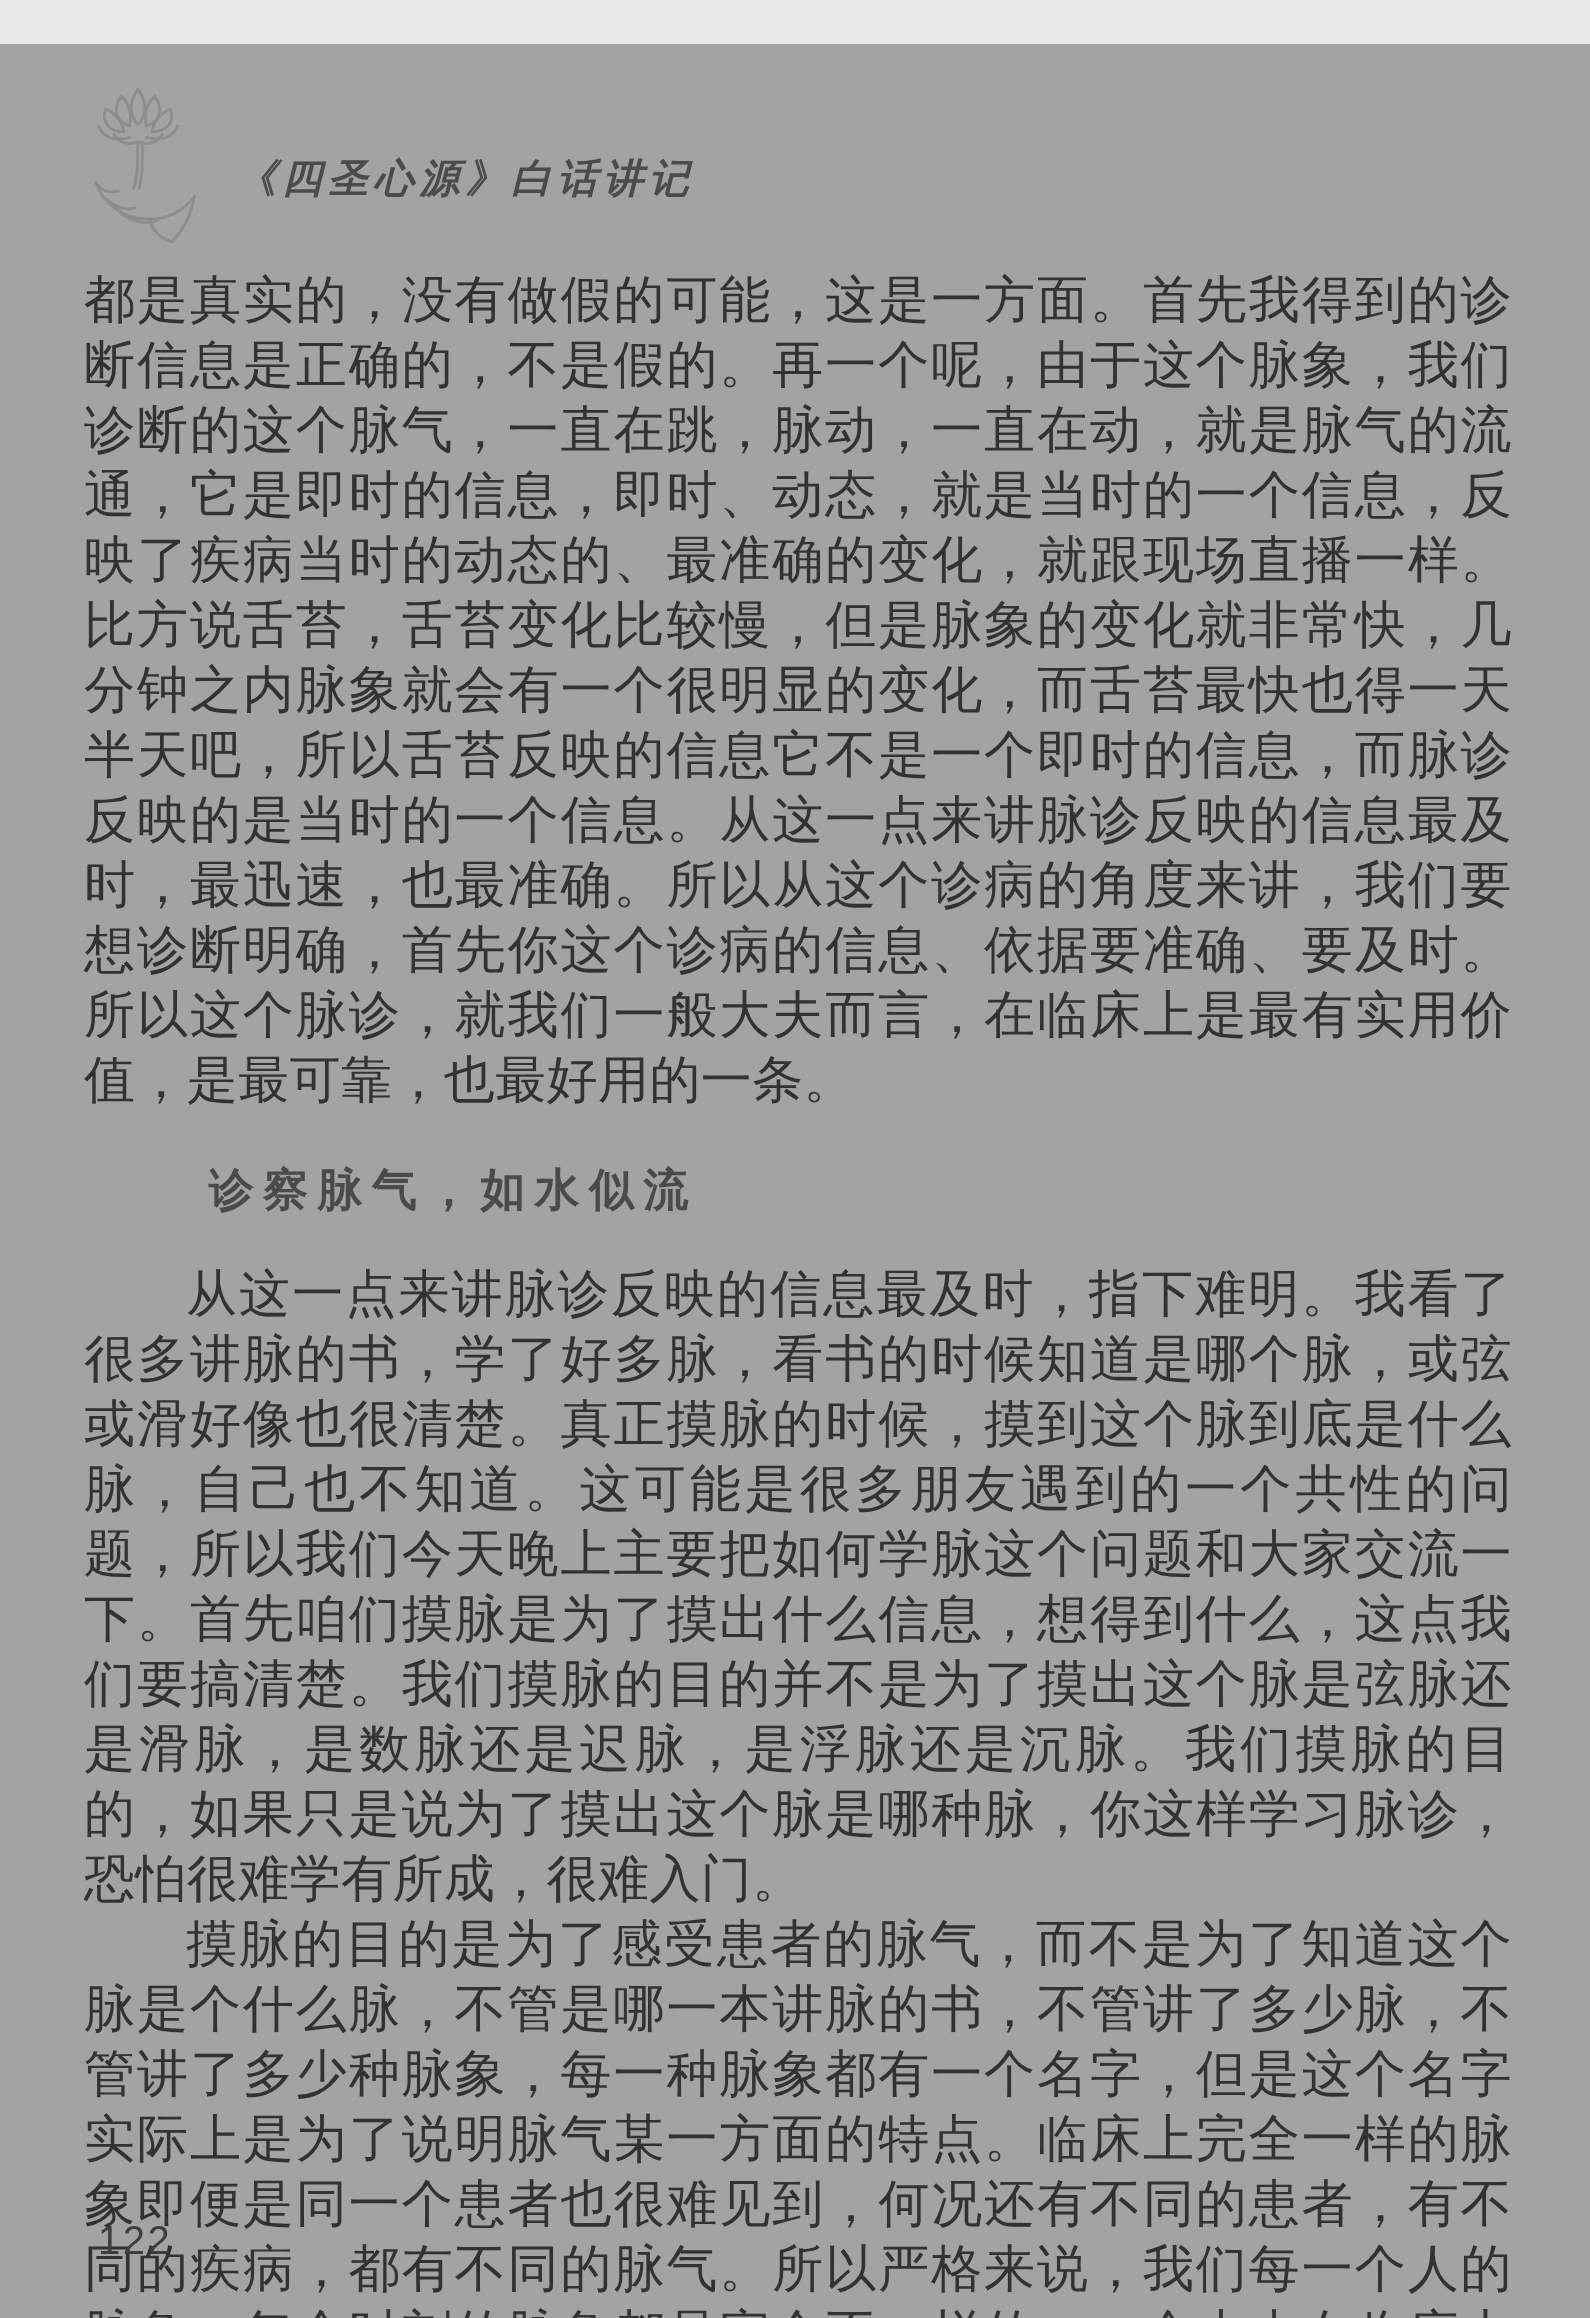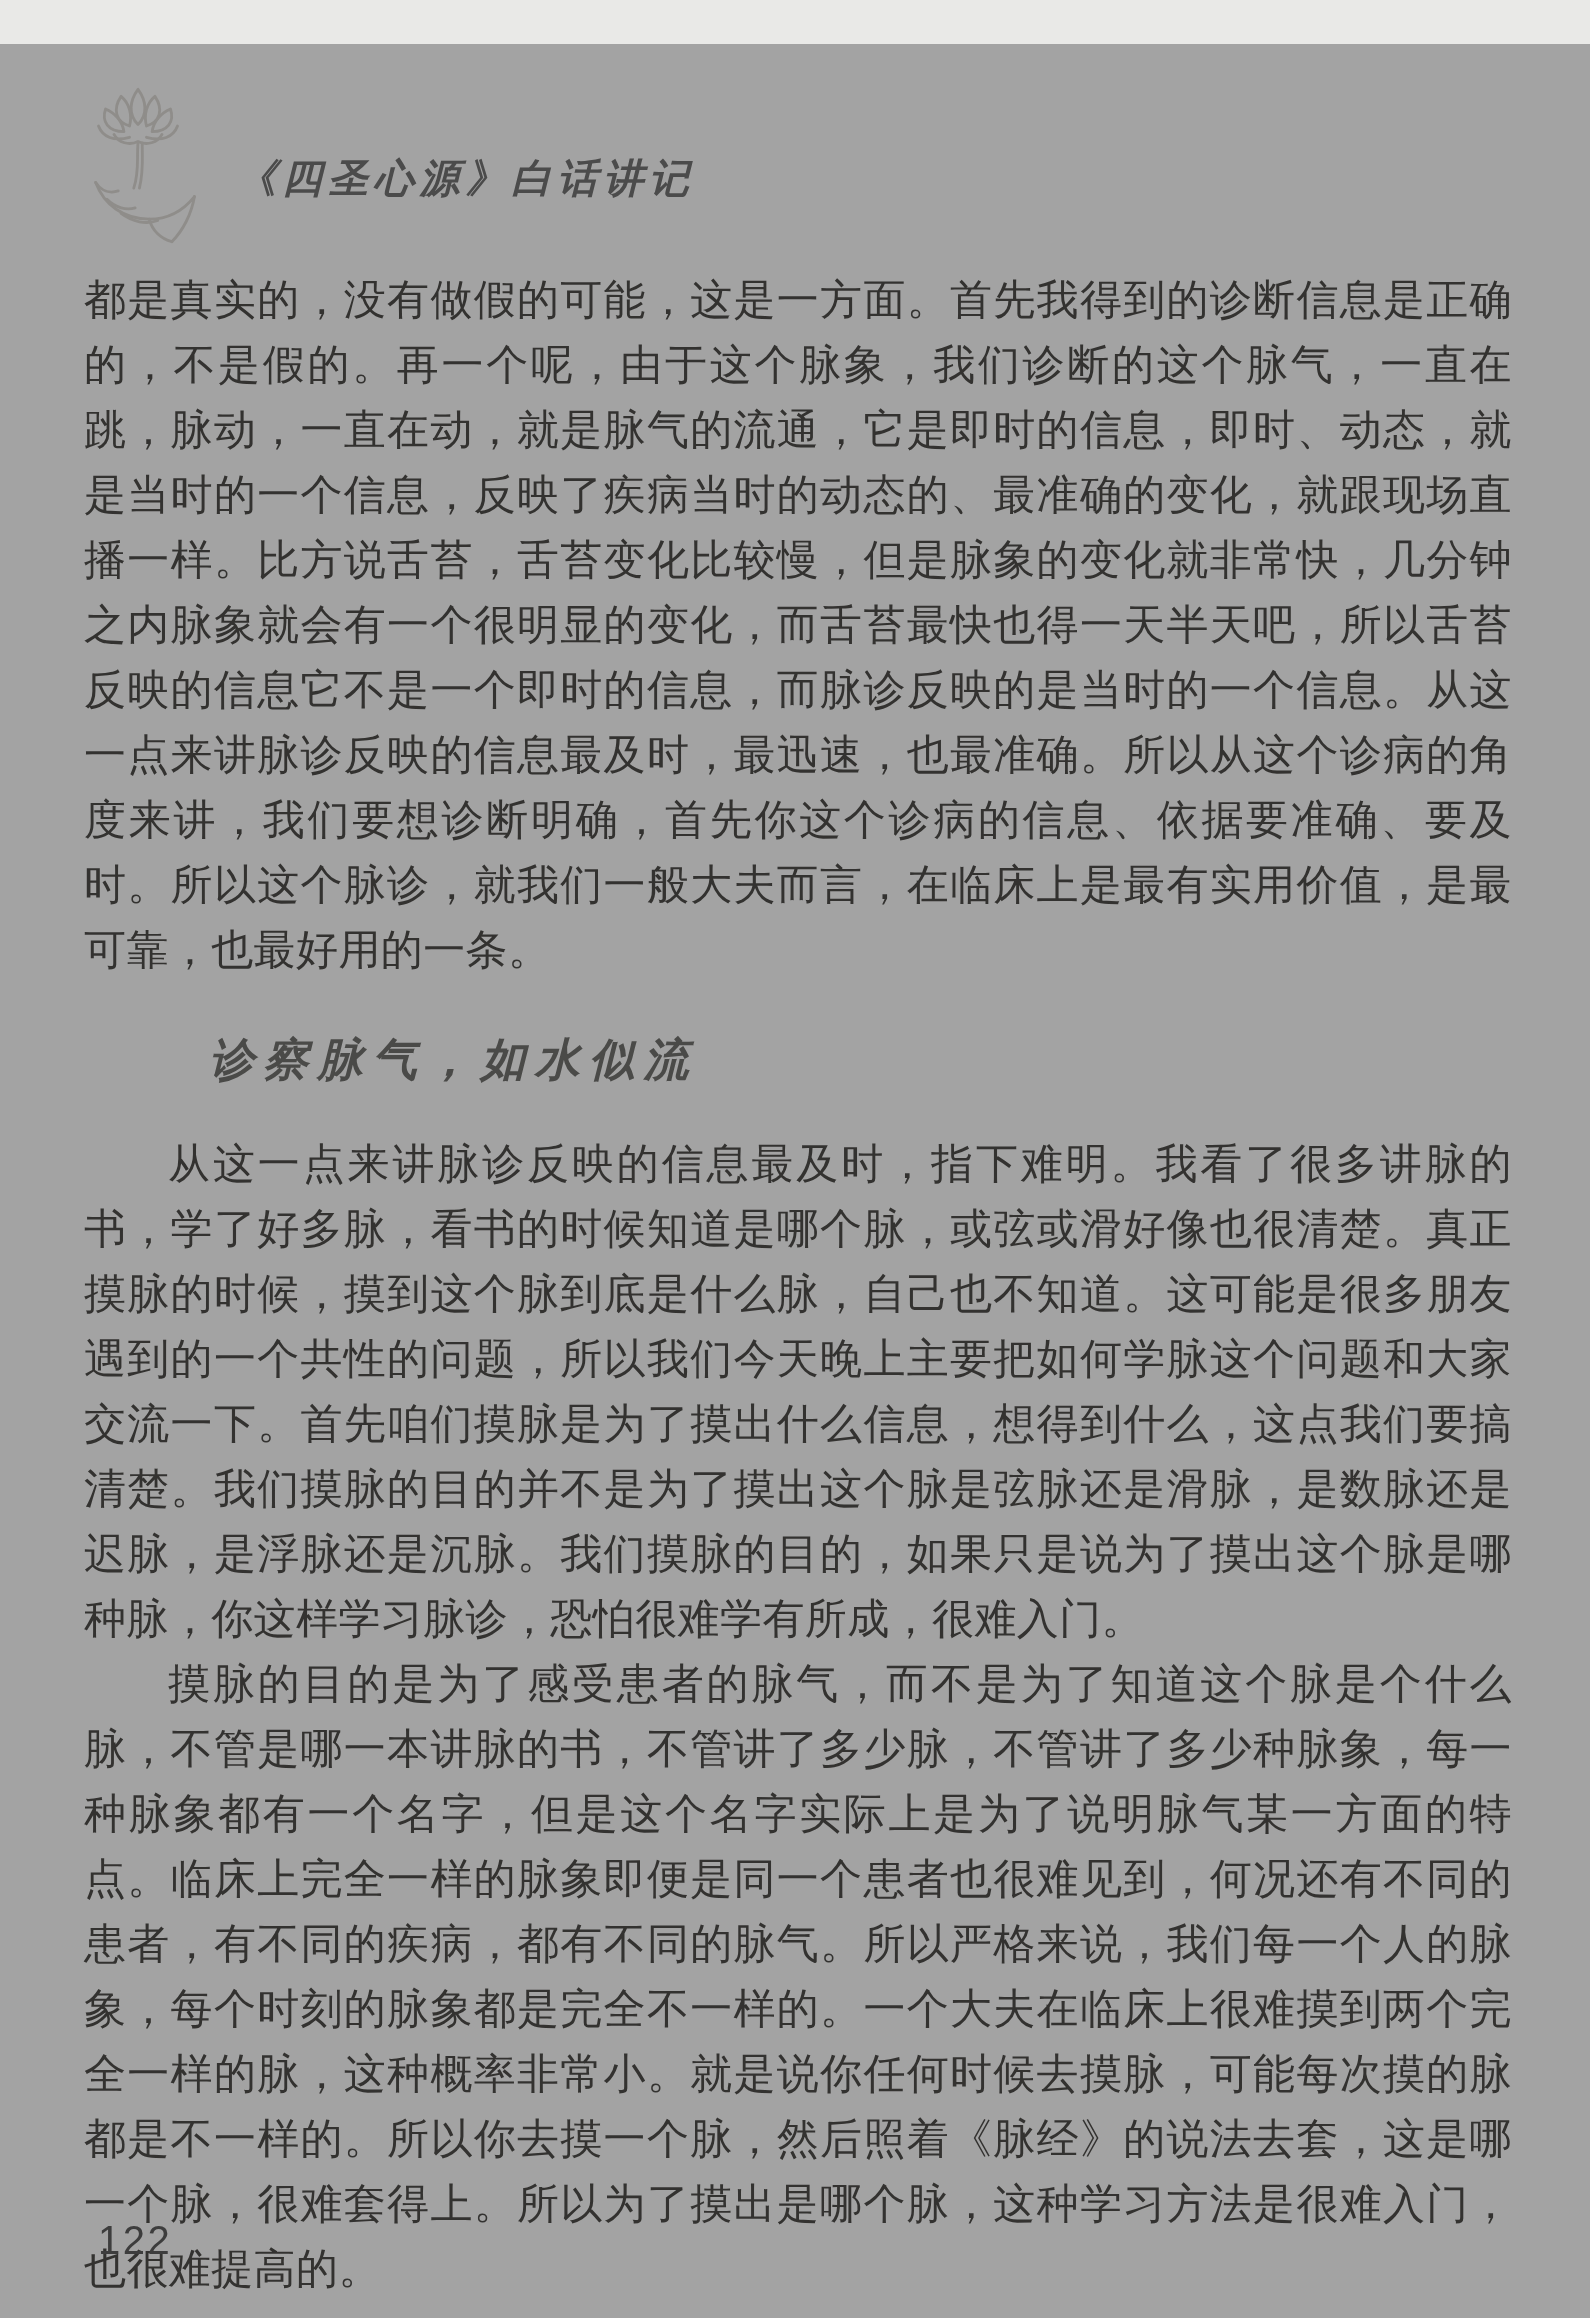--- a/index.html
+++ b/index.html
@@ -16,28 +16,28 @@
   .header { position:absolute; top:29px; left:67px; right:76px; height:177px; }
   .logo { position:absolute; left:0; top:5px; width:142px; height:175px; }
   .logo svg { width:100%; height:100%; }
   .book-title {
     position:absolute; left:169px; top:78px;
     font-size:40px; font-style:italic; font-weight:600;
     color:#4b4b4b; letter-spacing:5.9px; white-space:nowrap;
   }
   .content { position:absolute; left:84px; top:224px; width:1428px; }
   .para {
-    margin:0; font-size:42px; line-height:65px;
+    margin:0; font-size:51px; line-height:65px;
     text-align:justify; text-align-last:left;
     letter-spacing:0.4px; color:#333230;
   }
   .para.indent { text-indent:2em; }
   .section-heading {
     margin:47px 0 42px 125px;
-    font-size:45px; font-style:italic; font-weight:600;
+    font-size:45px; font-weight:600;
     color:#4a4a48; letter-spacing:9.3px;
   }
   .page-number {
     position:absolute; left:98px; top:2174px;
     font-family:Liberation Sans, sans-serif;
     font-size:40px; color:#3d3d3d; letter-spacing:2.5px;
   }
 </style>
 </head>
 <body>

